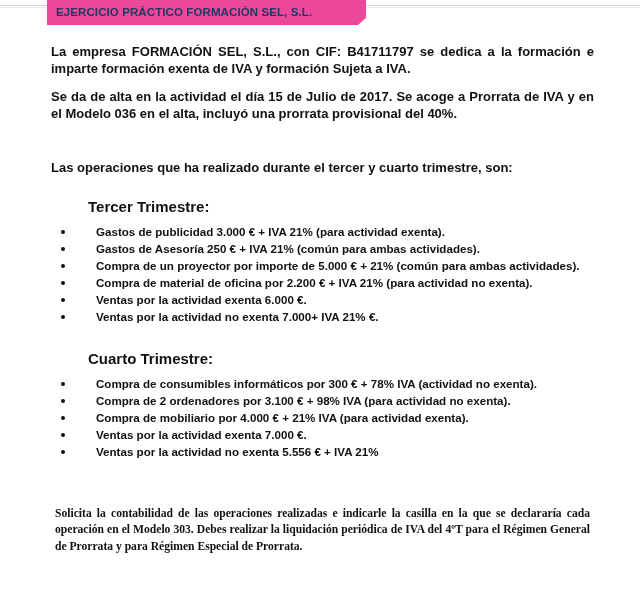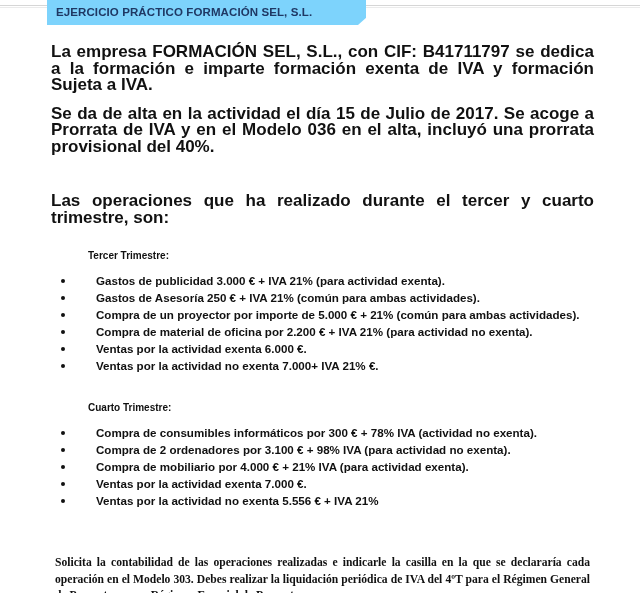--- a/index.html
+++ b/index.html
@@ -39,21 +39,21 @@
     background: #ebebeb;
   }
 
   
   .title-banner {
     position: absolute;
     top: 0px;
     left: 47px;
     width: 319px;
     height: 25px;
-    background: #7dd3fc;
+    background: #ec4899;
     display: flex;
     align-items: center;
     padding-left: 9px;
     box-sizing: border-box;
   }
   .title-banner .title-text {
     font-size: 11.5px;
     font-weight: bold;
     letter-spacing: 0.1px;
     color: #1f3864;
@@ -74,35 +74,35 @@
   
   .content {
     position: absolute;
     top: 44px;
     left: 51px;
     width: 543px;
   }
 
   p.para {
     margin: 0 0 12px 0;
-    font-size: 17px;
+    font-size: 13px;
     font-weight: bold;
     line-height: 16.5px;
     text-align: justify;
     text-justify: inter-word;
     color: #111111;
   }
   p.para.tight {
     margin-bottom: 13px;
     margin-top: 38px;
   }
 
   .section-label {
     margin: 22px 0 10px 37px;
-    font-size: 10px;
+    font-size: 15px;
     font-weight: bold;
     line-height: 15px;
     color: #111111;
   }
   .section-label.second {
     margin-top: 26px;
   }
 
   ul.bullets {
     list-style: none;

